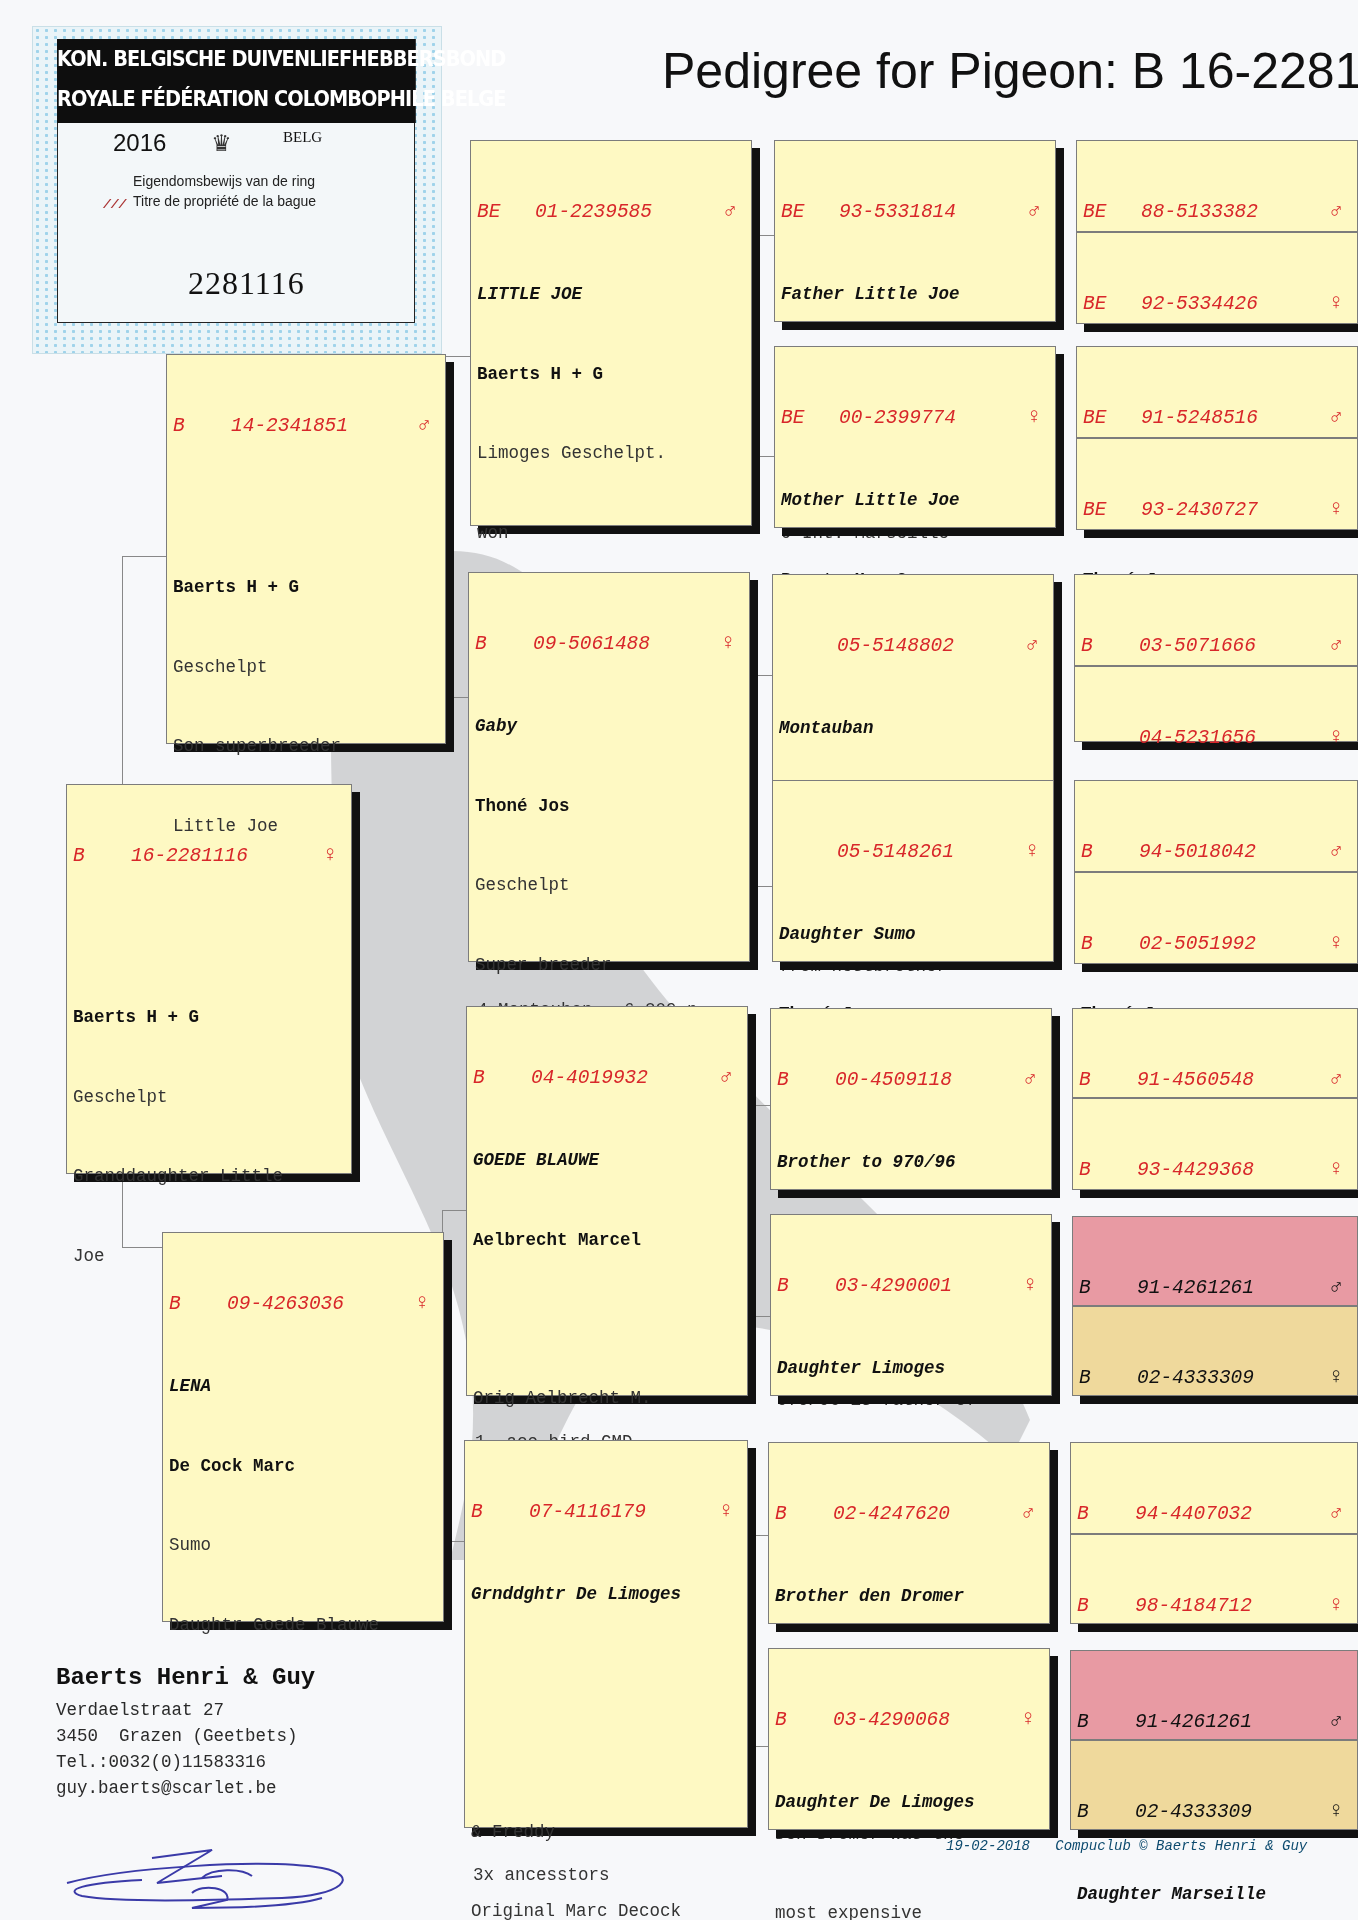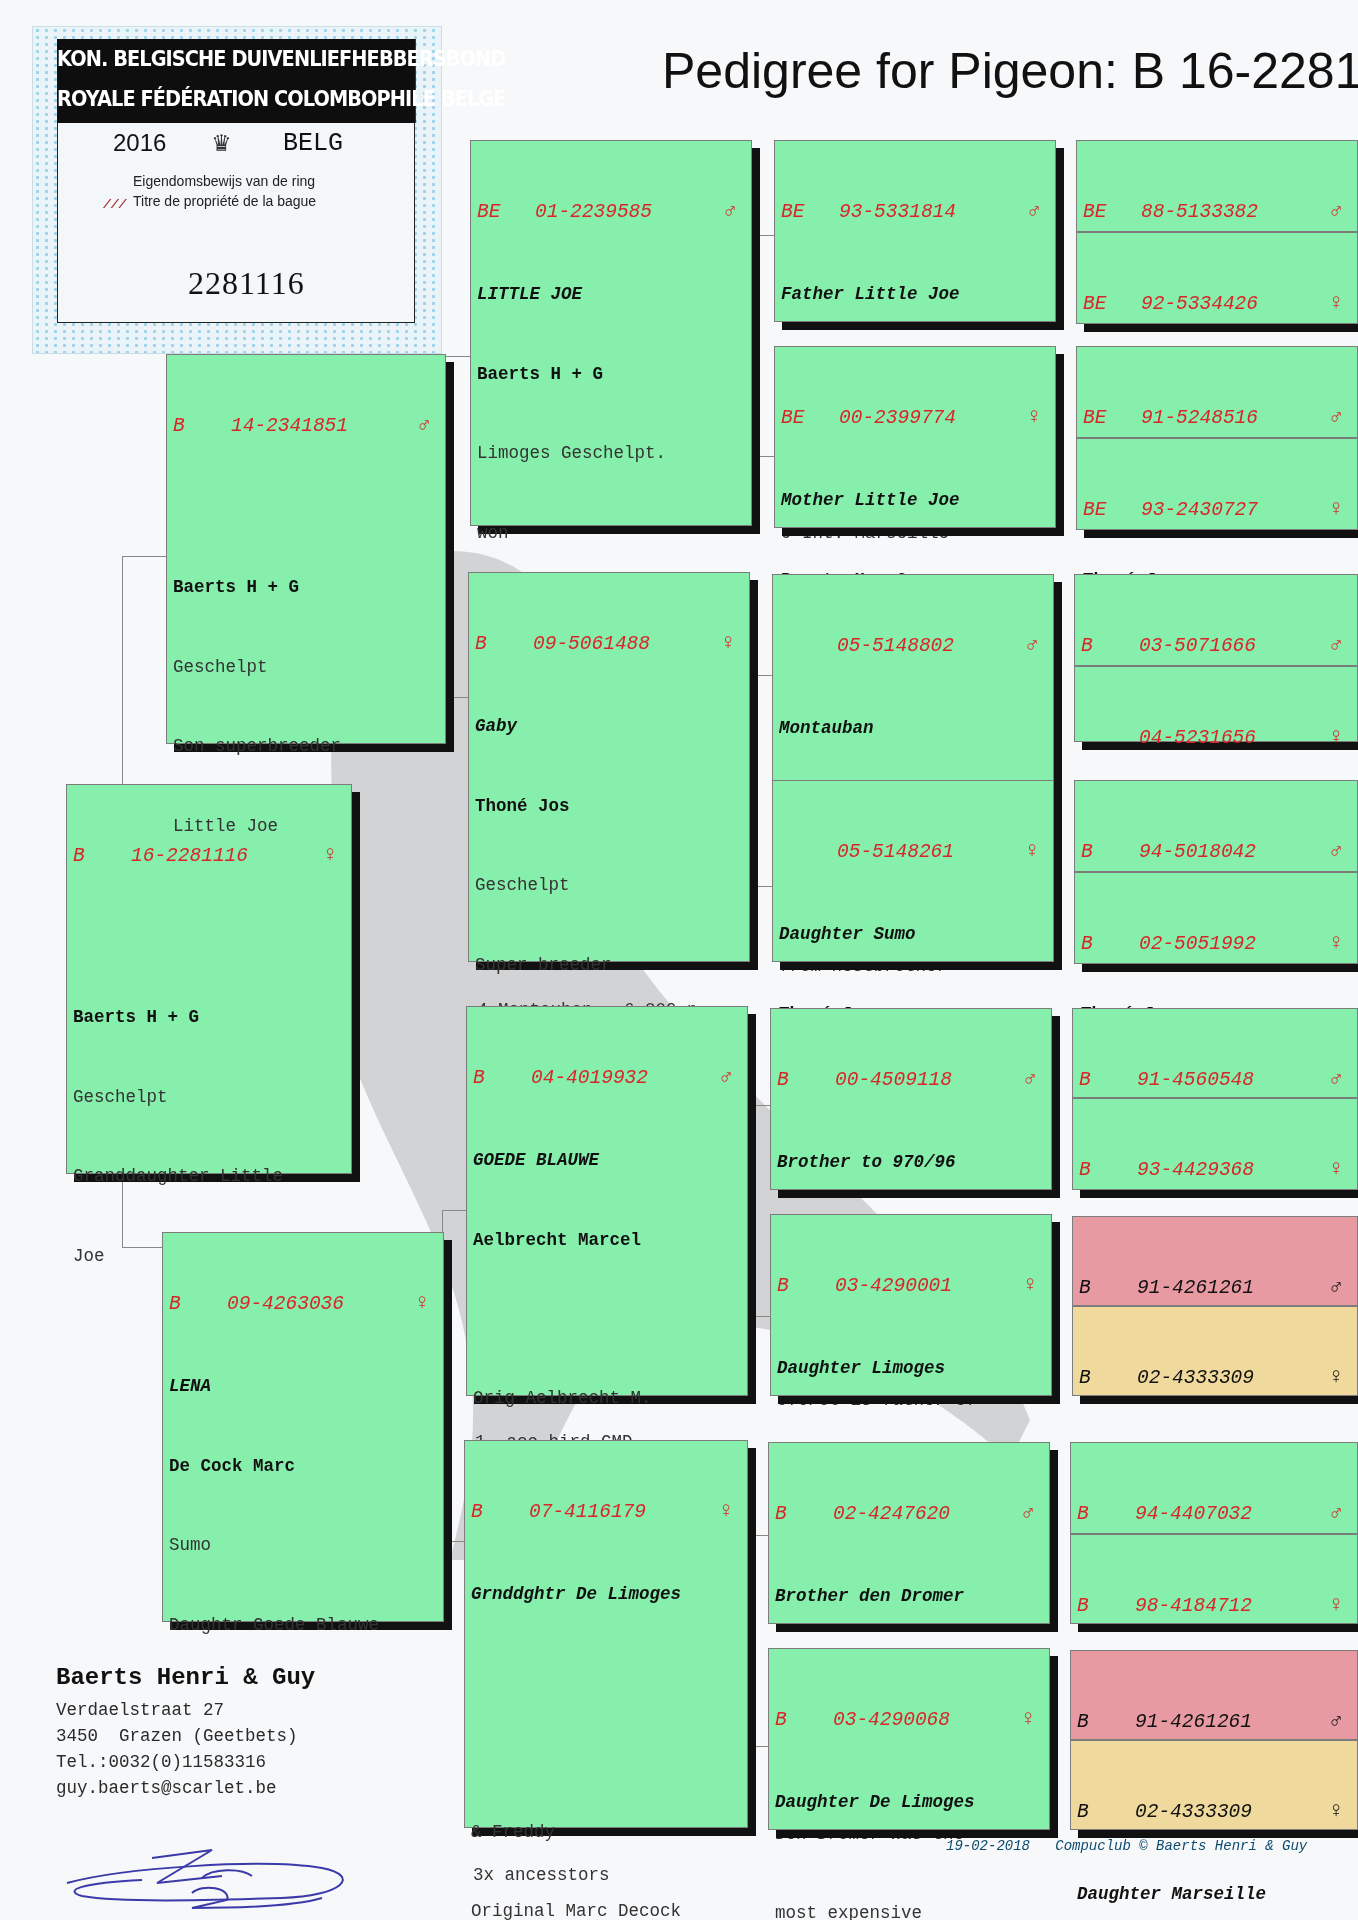--- a/index.html
+++ b/index.html
@@ -5,30 +5,30 @@
   html,body{margin:0;padding:0;}
   body{width:1358px;height:1920px;position:relative;background:#f7f8fa;overflow:hidden;font-family:"Liberation Mono","DejaVu Sans Mono",monospace;color:#2a2a2a;}
   .abs{position:absolute;}
   
   .cert{left:32px;top:26px;width:410px;height:328px;background:#eaf4f8;
     background-image:radial-gradient(#9fd3ea 1.6px, transparent 1.8px);background-size:9px 7px;border:1px solid #c9dfe7;box-sizing:border-box;}
   .cert-head{position:absolute;left:24px;top:12px;width:358px;height:84px;background:#0e0e0e;color:#fff;font-family:"DejaVu Sans",sans-serif;font-weight:bold;font-size:21px;line-height:40px;text-align:center;letter-spacing:-1px;transform:scaleX(0.92);transform-origin:left;width:390px;}
   .cert-head div{white-space:nowrap;}
   .cert-body{position:absolute;left:24px;top:96px;width:358px;height:200px;background:#f3f7f9;border:1px solid #222;border-top:none;box-sizing:border-box;}
   .cert-year{position:absolute;left:80px;top:102px;font-family:"Liberation Sans",sans-serif;font-size:24px;color:#111;}
-  .cert-country{position:absolute;left:250px;top:102px;font-family:Liberation Mono, monospace;font-size:25px;color:#111;}
+  .cert-country{position:absolute;left:250px;top:102px;font-family:Liberation Serif, serif;font-size:15px;color:#111;}
   .crown{position:absolute;left:180px;top:98px;font-size:28px;color:#333;}
   .cert-l1,.cert-l2{position:absolute;left:100px;font-family:"Liberation Sans",sans-serif;font-size:14px;color:#222;}
   .cert-l1{top:146px;}.cert-l2{top:166px;}
   .cert-logo{position:absolute;left:70px;top:170px;color:#a33;font-size:13px;font-style:italic;font-weight:bold;}
   .cert-num{position:absolute;left:155px;top:238px;font-family:"Liberation Serif",serif;font-size:32px;color:#111;letter-spacing:1px;}
   
   .title{left:662px;top:42px;font-family:"Liberation Sans",sans-serif;font-size:50px;color:#111;white-space:nowrap;}
   
-  .card{position:absolute;box-sizing:border-box;background:#86efac;border:1px solid #7c7c7c;box-shadow:8px 8px 0 #111;padding:4px 6px;font-size:17.5px;line-height:26.5px;white-space:pre;}
+  .card{position:absolute;box-sizing:border-box;background:#fef9c3;border:1px solid #7c7c7c;box-shadow:8px 8px 0 #111;padding:4px 6px;font-size:17.5px;line-height:26.5px;white-space:pre;}
   .card.ns{box-shadow:none;}
   .ring{display:flex;color:#d8272a;font-style:italic;font-size:19.5px;font-weight:normal;height:30px;line-height:28px;}
   .ring .cty{width:58px;}
   .ring .num{flex:1;}
   .ring .sex{width:30px;text-align:center;font-style:normal;font-size:22px;}
   .name{font-weight:bold;font-style:italic;color:#111;}
   .owner{font-weight:bold;color:#111;}
   .line{color:#333;}
   .blank{height:26px;}
   .pink{background:#e89aa3;}

